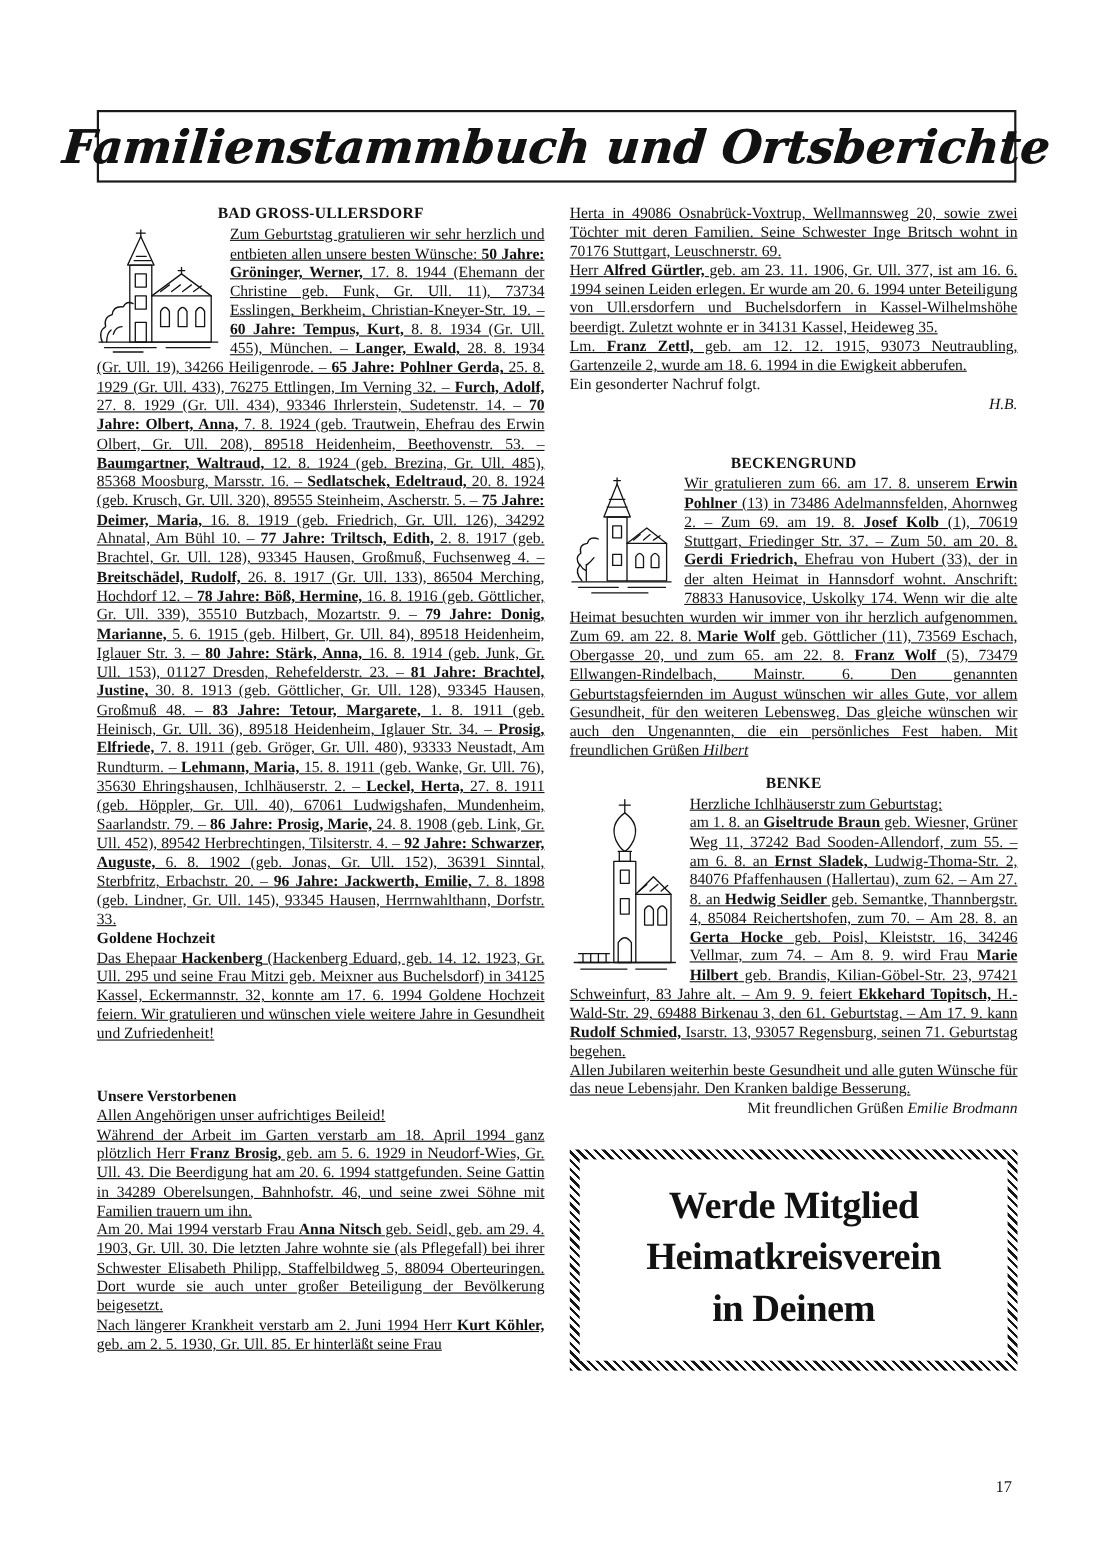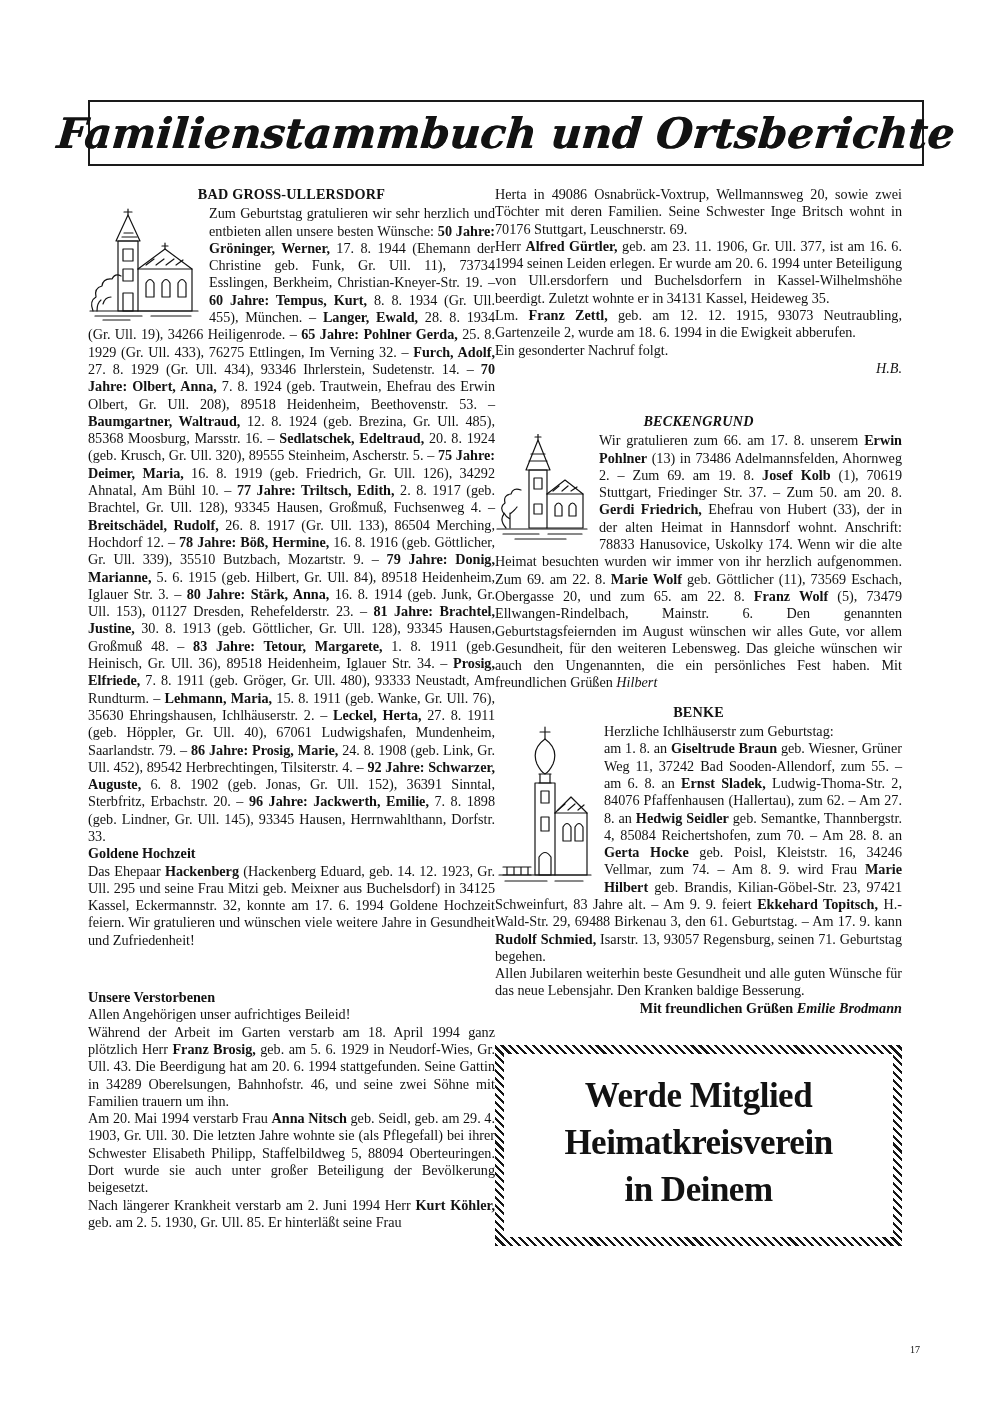--- a/index.html
+++ b/index.html
@@ -6,47 +6,47 @@
   html,body { background:#e9e9e9; }
   body { font-family:"Liberation Serif", serif; color:#121212; }
   .sheet { position:relative; width:1000px; height:1412px; background:#ffffff; margin:0 auto; overflow:hidden; }
 
   .masthead { position:absolute; left:88px; top:100px; width:836px; height:66px;
               border:2px solid #1a1a1a; display:flex; align-items:center; justify-content:center; }
   .masthead-title { font-family:"DejaVu Serif", serif; font-style:italic; font-weight:bold;
                     font-size:42px; transform:skewX(-5deg); white-space:nowrap;
                     text-shadow:0.6px 0 0 currentColor; }
 
-  .columns { position:absolute; left:88px; top:186px; width:837px; display:flex; }
+  .columns { position:absolute; left:88px; top:186px; width:837px; display:flex; gap:23px; }
   .col { width:407px; font-size:14.2px; line-height:17.3px; text-align:justify;
          hyphens:auto; -webkit-hyphens:auto; }
 
   .section-head { text-align:center; font-weight:bold; margin-bottom:2px; letter-spacing:0.2px; }
   .sub-head { font-weight:bold; }
   .b { font-weight:bold; }
   .i { font-style:italic;margin-top:18px; }
-  p.para { text-align:justify; }
+  p.para { text-align:justify;text-decoration:underline; }
 
   .mt1 { }
   .mt2 { margin-top:12px; }
   .mt3 { margin-top:40px; }
 
   .church { float:left; margin:2px 9px 2px 0; }
 
   .line-split { display:flex; justify-content:space-between; }
-  .sig { text-align:right;font-weight:bold; }
+  .sig { text-align:right; }
 
   .ad { margin-top:28px;
         background:repeating-linear-gradient(45deg,#161616 0 2.2px,#ffffff 2.2px 5.6px);
         padding:9px; }
   .ad-inner { background:#ffffff; text-align:center; padding:18px 4px 24px; }
   .ad-line { font-family:Liberation Serif, serif; font-weight:bold;
              font-size:35px; line-height:47px; letter-spacing:-0.5px; }
 
-  .pagenum { position:absolute; right:80px; top:1344px; font-size:10px; }
+  .pagenum { position:absolute; right:80px; top:1344px; font-size:15px; }
 </style>
 </head>
 <body>
 
 <div class="sheet">
 
   <div class="masthead">
     <span class="masthead-title">Familienstammbuch und Ortsberichte</span>
   </div>
 
@@ -92,21 +92,21 @@
 
     <div class="col">
       <p class="para"><span>Herta in 49086 Osnabrück-Voxtrup, Wellmannsweg 20, sowie zwei Töchter mit deren Familien. Seine Schwester Inge Britsch wohnt in 70176 Stuttgart, Leuschnerstr. 69.</span></p>
       <p class="para"><span>Herr </span><span class="b">Alfred Gürtler,</span><span> geb. am 23. 11. 1906, Gr. Ull. 377, ist am 16. 6. 1994 seinen Leiden erlegen. Er wurde am 20. 6. 1994 unter Beteiligung von Ull.ersdorfern und Buchelsdorfern in Kassel-Wilhelmshöhe beerdigt. Zuletzt wohnte er in 34131 Kassel, Heideweg 35.</span></p>
       <p class="para"><span>Lm. </span><span class="b">Franz Zettl,</span><span> geb. am 12. 12. 1915, 93073 Neutraubling, Gartenzeile 2, wurde am 18. 6. 1994 in die Ewigkeit abberufen.</span></p>
       <div class="line-split">
         <span>Ein gesonderter Nachruf folgt.</span>
         <span class="i">H.B.</span>
       </div>
 
-      <div class="section-head mt2" style="margin-top:36px;font-style:italic;">BECKENGRUND</div>
+      <div class="section-head mt2" style="margin-top:36px;">BECKENGRUND</div>
       <p class="para">
         <svg class="church" width="95" height="108" viewBox="0 0 95 108" aria-hidden="true">
           <g fill="none" stroke="#141414" stroke-width="1.2" stroke-linecap="round" stroke-linejoin="round">
             <rect x="34" y="36" width="18" height="58"></rect>
             <path d="M31 36 L43 6 L55 36 Z"></path>
             <path d="M43 6 V0 M40 3 H46"></path>
             <rect x="39" y="44" width="8" height="11"></rect>
             <path d="M39 70 h8 v10 h-8 z"></path>
             <path d="M36 20 H50 M34 27 H52"></path>
             <path d="M52 60 H88 V94 H52"></path>

